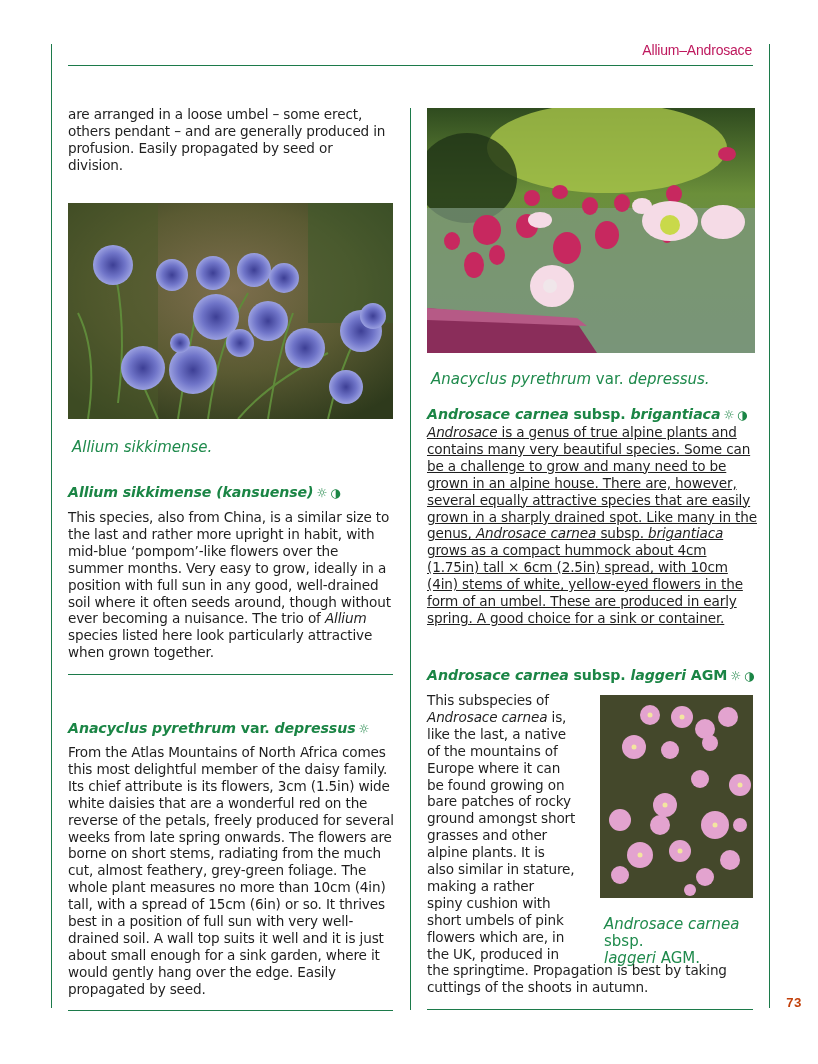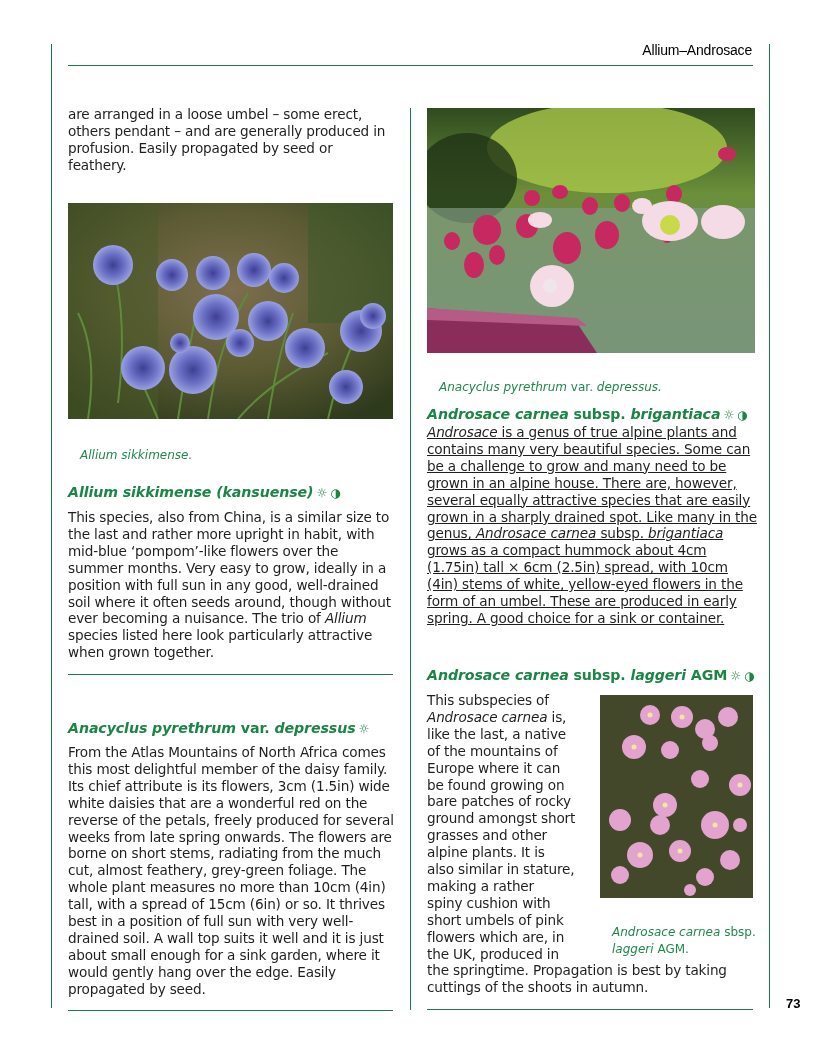--- a/index.html
+++ b/index.html
@@ -1,50 +1,50 @@
 <!DOCTYPE html>
 <html><head>
   <meta charset="utf-8">
   <style>
     html, body { margin: 0; padding: 0; background: #ffffff; }
     body { width: 818px; height: 1064px; position: relative; overflow: hidden;
            font-family: "DejaVu Sans", sans-serif; color: #1f1f1f; }
     .vline { position: absolute; width: 1px; background: #1c7a4a; }
     .hline { position: absolute; height: 1px; background: #1c7a4a; }
     .running-head { position: absolute; right: 66px; top: 42px; font-size: 14px;
-                    font-family: "Liberation Sans", sans-serif; color: #000000; letter-spacing: -0.2px; }
+                    font-family: "Liberation Sans", sans-serif; color: #be185d; letter-spacing: -0.2px; }
     .col { position: absolute; }
     .body-text { font-size: 13.6px; line-height: 16.9px; letter-spacing: -0.15px; margin: 0; }
     .body-text i { font-style: italic; }
-    .caption { font-size: 12px; line-height: 15px; color: #1f8a4c; margin: 12px; }
+    .caption { font-size: 15px; line-height: 15px; color: #1f8a4c; margin: 4px; }
     .caption i { font-style: italic; }
     .heading { font-size: 14.2px; line-height: 18px; font-weight: bold; color: #1b8545; margin: 0;
                letter-spacing: -0.1px; }
     .heading i { font-style: italic; }
     .sym { font-style: normal; font-weight: normal; font-size: 12px; margin-left: 3px; color: #1b8545; }
     .photo { position: absolute; overflow: hidden; }
     .page-num { position: absolute; left: 786px; top: 996px; font-size: 13px; font-weight: bold;
-                font-family: Liberation Sans, sans-serif; color: #000000; }
+                font-family: Liberation Mono, monospace; color: #c2410c; }
   </style>
 </head>
 <body>
 
 <div class="vline" style="left:51px; top:44px; height:964px;"></div>
 <div class="vline" style="left:769px; top:44px; height:964px;"></div>
 <div class="vline" style="left:410px; top:108px; height:902px;"></div>
 <div class="hline" style="left:68px; top:65px; width:685px;"></div>
 <div class="hline" style="left:68px; top:674px; width:325px;"></div>
 <div class="hline" style="left:68px; top:1010px; width:325px;"></div>
 <div class="hline" style="left:427px; top:1009px; width:326px;"></div>
 
 <div class="running-head">Allium–Androsace</div>
 <div class="page-num">73</div>
 
 <div class="col" style="left:68px; top:0; width:330px;">
-  <p class="body-text" style="position:absolute; top:106px; width:320px;">are arranged in a loose umbel – some erect, others pendant – and are generally produced in profusion. Easily propagated by seed or feathery.</p>
+  <p class="body-text" style="position:absolute; top:106px; width:320px;">are arranged in a loose umbel – some erect, others pendant – and are generally produced in profusion. Easily propagated by seed or division.</p>
 </div>
 
 <div class="photo" style="left:68px; top:203px; width:325px; height:216px;">
   <svg width="325" height="216" viewBox="0 0 325 216">
     <defs>
       <radialGradient id="bgA" cx="50%" cy="40%" r="70%">
         <stop offset="0%" stop-color="#7d6e4d"></stop>
         <stop offset="55%" stop-color="#5a5a32"></stop>
         <stop offset="100%" stop-color="#2e3a1c"></stop>
       </radialGradient>

